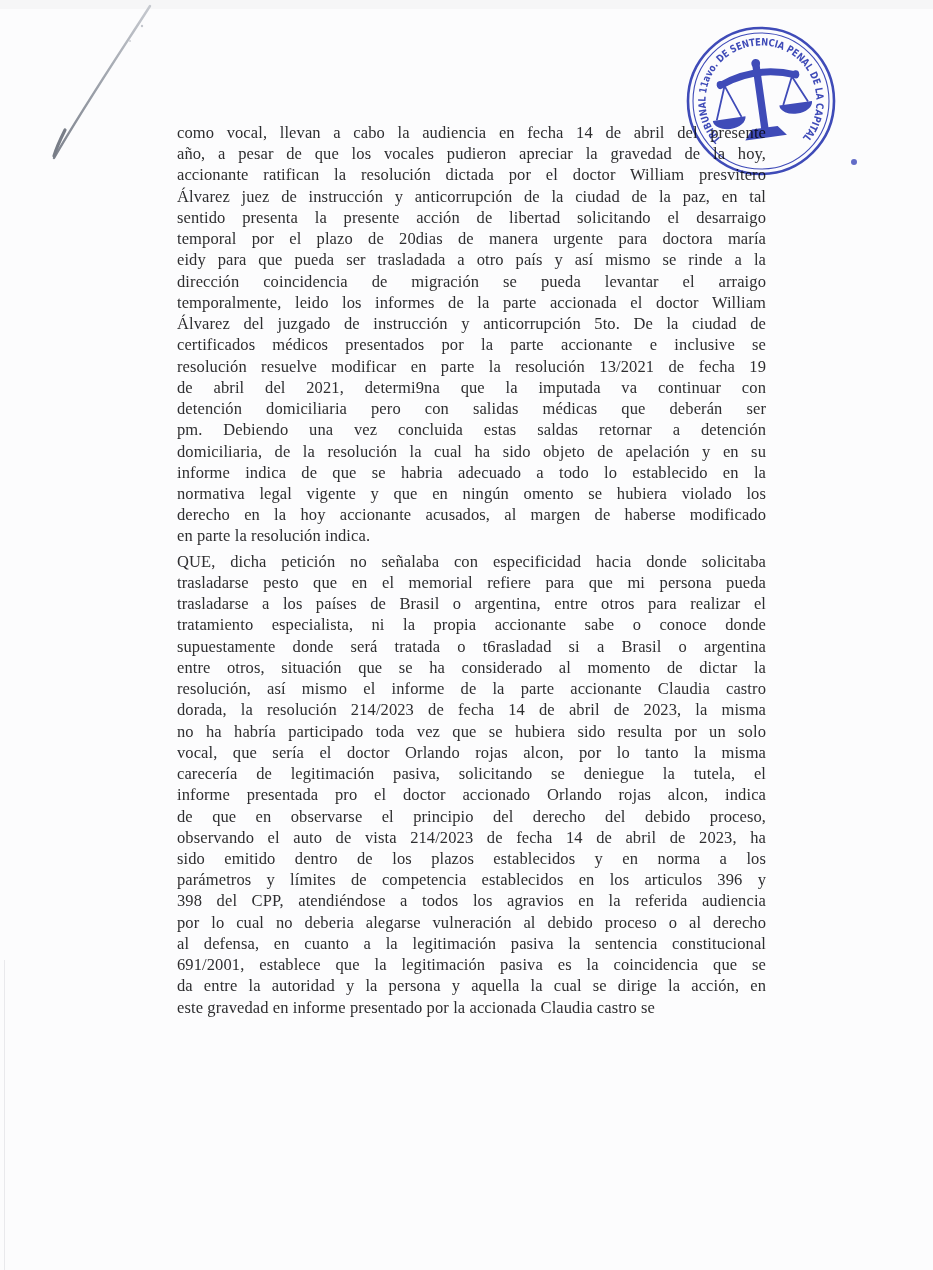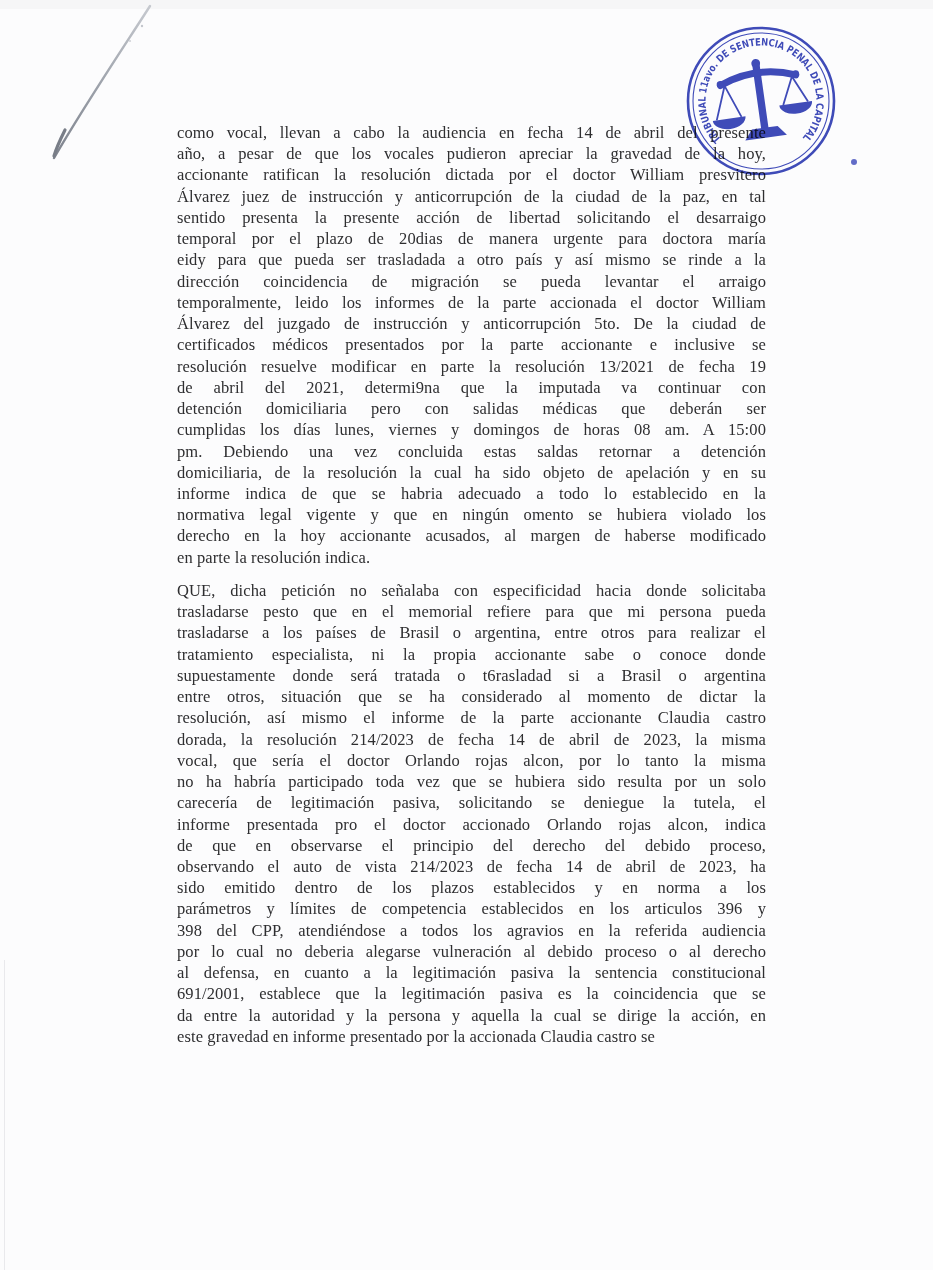--- a/index.html
+++ b/index.html
@@ -23,21 +23,21 @@
     position:absolute;left:4px;top:960px;width:1px;height:310px;
     background:#e9e9ec;
   }
   .content{
     position:absolute;left:177px;top:122px;width:589px;
     color:var(--text);
     font-size:16.5px;
     letter-spacing:.1px;
   }
   .paragraph{margin:0;}
-  .paragraph + .paragraph{margin-top:12px;}
+  .paragraph + .paragraph{margin-top:4px;}
   .line{
     line-height:21.24px;
     height:21.24px;
     text-align:justify;
     text-align-last:justify;
     text-justify:inter-word;
     white-space:nowrap;
   }
   .line.last{
     text-align-last:left;
@@ -89,39 +89,38 @@
         <div class="line">sentido presenta la presente acción de libertad solicitando el desarraigo</div>
         <div class="line">temporal por el plazo de 20dias de manera urgente para doctora maría</div>
         <div class="line">eidy para que pueda ser trasladada a otro país y así mismo se rinde a la</div>
         <div class="line">dirección coincidencia de migración se pueda levantar el arraigo</div>
         <div class="line">temporalmente, leido los informes de la parte accionada el doctor William</div>
         <div class="line">Álvarez del juzgado de instrucción y anticorrupción 5to.  De la ciudad de</div>
         <div class="line">certificados médicos presentados por la parte accionante e inclusive se</div>
         <div class="line">resolución resuelve modificar en parte la resolución 13/2021 de fecha 19</div>
         <div class="line">de abril del 2021, determi9na que la imputada va continuar con</div>
         <div class="line">detención domiciliaria pero con salidas médicas que deberán ser</div>
-        <div class="line">cumplidas los días lunes, viernes y domingos de horas 08 am. A 15:00</div>
         <div class="line">pm. Debiendo una vez concluida estas saldas retornar a detención</div>
         <div class="line">domiciliaria, de la resolución la cual ha sido objeto de apelación y en su</div>
         <div class="line">informe indica de que se habria adecuado a todo lo establecido en la</div>
         <div class="line">normativa legal vigente y que en ningún omento se hubiera violado los</div>
         <div class="line">derecho en la hoy accionante acusados, al margen de haberse modificado</div>
         <div class="line last">en parte la resolución indica.</div>
       </div>
       <div class="paragraph">
         <div class="line">QUE, dicha petición no señalaba con especificidad hacia donde solicitaba</div>
         <div class="line">trasladarse pesto que en el memorial refiere para que mi persona pueda</div>
         <div class="line">trasladarse a los países de Brasil o argentina, entre otros para realizar el</div>
         <div class="line">tratamiento especialista, ni la propia accionante sabe o conoce donde</div>
         <div class="line">supuestamente donde será tratada o t6rasladad si a Brasil o argentina</div>
         <div class="line">entre otros, situación que se ha considerado al momento de dictar la</div>
         <div class="line">resolución, así mismo el informe de la parte accionante Claudia castro</div>
         <div class="line">dorada, la resolución 214/2023 de fecha 14 de abril de 2023, la misma</div>
+        <div class="line">no ha habría participado toda vez que se hubiera sido resulta por un solo</div>
         <div class="line">vocal, que sería el doctor Orlando rojas alcon, por lo tanto la misma</div>
-        <div class="line">no ha habría participado toda vez que se hubiera sido resulta por un solo</div>
         <div class="line">carecería de legitimación pasiva, solicitando se deniegue la tutela, el</div>
         <div class="line">informe presentada pro el doctor accionado Orlando rojas alcon, indica</div>
         <div class="line">de que en observarse el principio del derecho del debido proceso,</div>
         <div class="line">observando el auto de vista 214/2023 de fecha 14 de abril de 2023, ha</div>
         <div class="line">sido emitido dentro de los plazos establecidos y en norma a los</div>
         <div class="line">parámetros y límites de competencia establecidos en los articulos 396 y</div>
         <div class="line">398 del CPP, atendiéndose a todos los agravios en la referida audiencia</div>
         <div class="line">por lo cual no deberia alegarse vulneración al debido proceso o al derecho</div>
         <div class="line">al defensa, en cuanto a la legitimación pasiva la sentencia constitucional</div>
         <div class="line">691/2001, establece que la legitimación pasiva es la coincidencia  que se</div>

